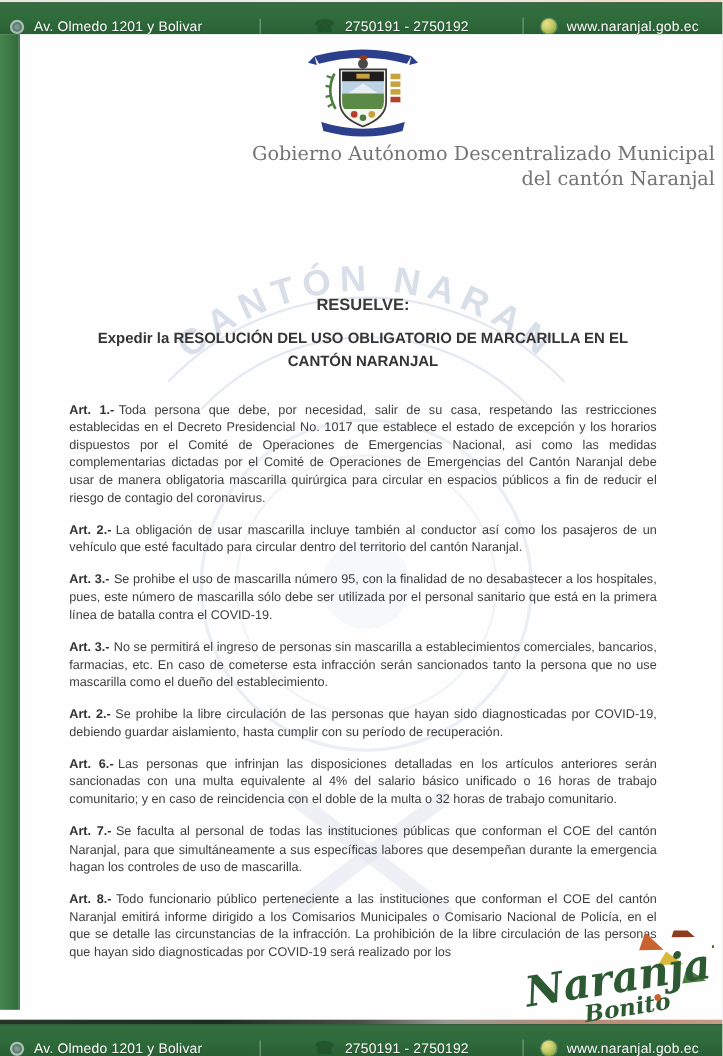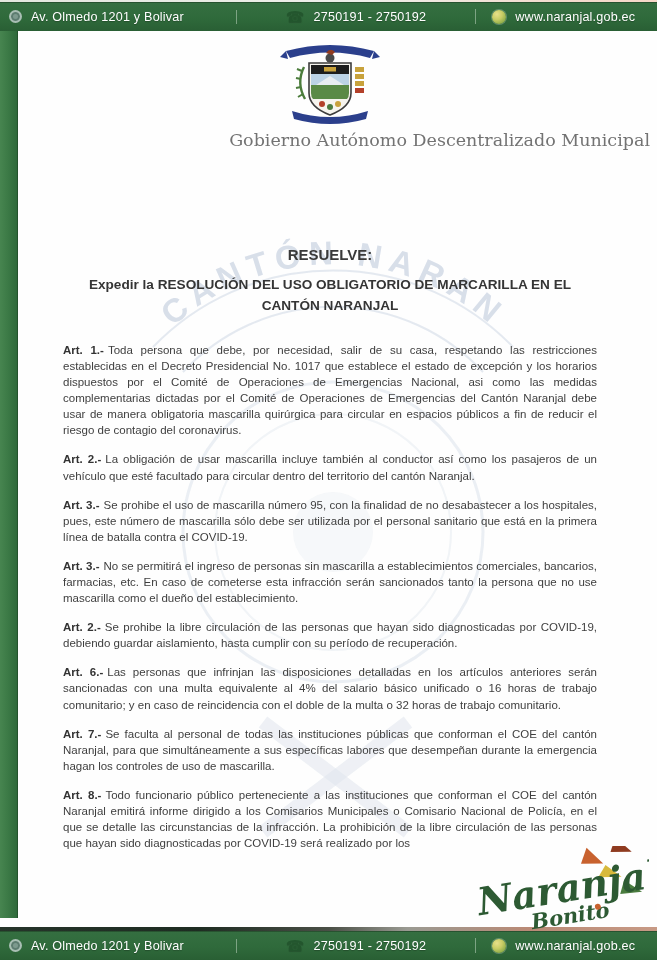--- a/index.html
+++ b/index.html
@@ -4,21 +4,21 @@
 <style>
   html,body{margin:0;padding:0;background:#e9e9e6;}
   .page{
     position:relative;width:657px;height:960px;margin:0 auto;
     background:#fefefe;overflow:hidden;
     font-family:"Liberation Sans",sans-serif;color:#3f3f3f;
   }
   
   .edge-strip{position:absolute;left:0;right:0;top:0;height:2px;
     background:linear-gradient(90deg,#e3e7de 0%,#eef0ea 55%,#f3dccd 85%,#f6d8c8 100%);}
-  .bar{position:absolute;left:0;right:0;height:29px;display:flex;align-items:center;
+  .bar{position:absolute;left:0;right:0;height:29px;display:flex;align-items:flex-end;
     background:linear-gradient(180deg,#356f41 0%,#2f6a3b 55%,#295f34 100%);
     box-shadow:inset 0 1px 0 rgba(0,0,0,.25);}
   .bar.top{top:2px;}
   .bar.bottom{top:931px;height:29px;}
   .bar-section{display:flex;align-items:center;gap:9px;color:#fff;
     font-size:12.6px;letter-spacing:.2px;text-shadow:0 1px 1px rgba(0,0,0,.25);}
   .bar-section.s1{flex:0 0 36%;padding-left:9px;border-right:1px solid rgba(220,235,220,.45);box-sizing:border-box;}
   .bar-section.s2{flex:0 0 36.5%;justify-content:center;border-right:1px solid rgba(220,235,220,.45);box-sizing:border-box;}
   .bar-section.s3{flex:1 1 auto;padding-left:16px;}
   .pin-icon{width:13px;height:13px;border-radius:50%;background:#7d9a8e;
@@ -122,20 +122,21 @@
         <rect x="77" y="33" width="9" height="5" fill="#c8a23c"></rect>
         <rect x="77" y="40" width="9" height="5" fill="#c8a23c"></rect>
         <rect x="77" y="47" width="9" height="5" fill="#b3402a"></rect>
 
         <path d="M14 70 Q52 82 90 70 L88 78 Q52 88 16 78 Z" fill="#2b3f8c"></path>
       </svg>
     </div>
 
     <div class="org-title">
       <div>Gobierno Autónomo Descentralizado Municipal</div>
+      <div>del cantón Naranjal</div>
     </div>
 
     <div class="resuelve">RESUELVE:</div>
 
     <div class="res-title">
       <div>Expedir la RESOLUCIÓN DEL USO OBLIGATORIO DE MARCARILLA EN EL</div>
       <div>CANTÓN NARANJAL</div>
     </div>
 
     <div class="articles">

